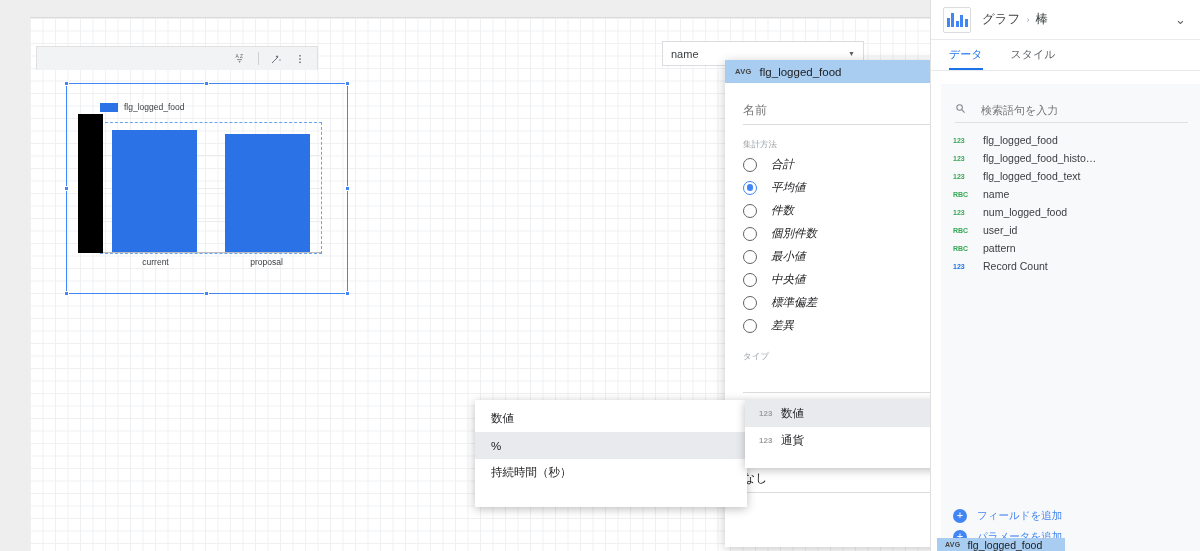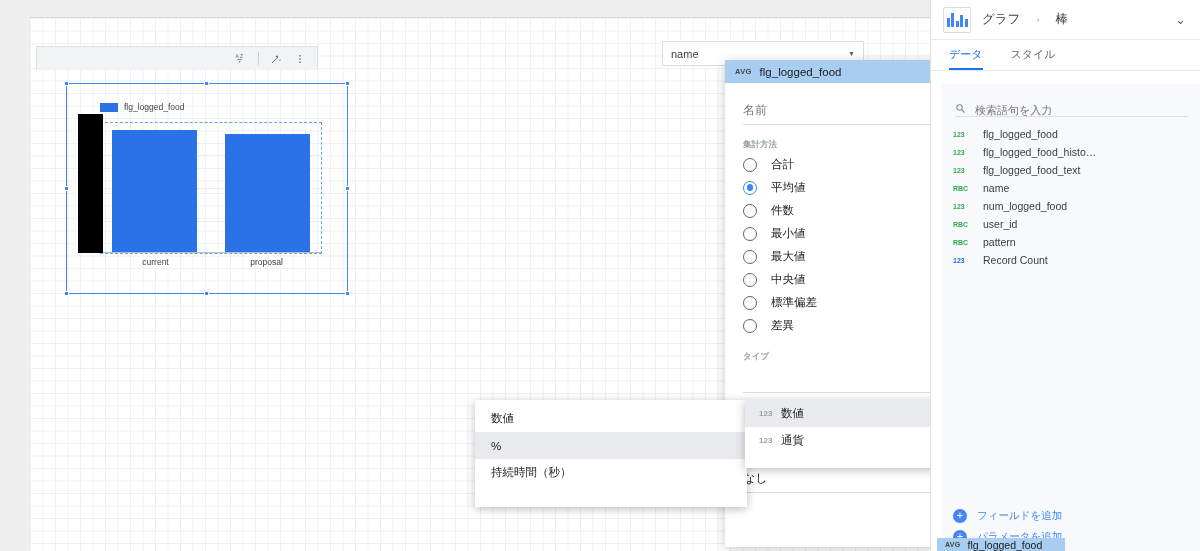--- a/index.html
+++ b/index.html
@@ -115,33 +115,33 @@
     padding: 0 10px;
   }
   .fd-badge { font-size: 7.5px; font-weight: bold; color: #444; letter-spacing: .3px; }
   .fd-title { font-size: 11.5px; color: #202124; }
   .fd-body { padding: 14px 18px 0 18px; }
   .fd-name-input {
     width: 100%; border: none; border-bottom: 1px solid #dadce0;
     font-size: 12px; color: #9aa0a6; padding: 6px 0 7px 0;
     font-family: inherit; outline: none; background: transparent;
   }
-  .fd-section-label { font-size: 8.5px; color: #9aa0a6; margin-top: 14px; margin-bottom: 2px; font-weight: bold; }
+  .fd-section-label { font-size: 8.5px; color: #9aa0a6; margin-top: 14px; margin-bottom: 2px; }
   .radio-row { display: flex; align-items: center; gap: 14px; height: 23px; cursor: pointer; }
   .radio {
     width: 14px; height: 14px; border-radius: 50%;
     border: 1.6px solid #5f6368; flex: 0 0 auto;
     position: relative; background: #fff;
   }
   .radio.on { border-color: #4285f4; }
   .radio.on::after {
     content: ""; position: absolute; left: 2.6px; top: 2.6px;
     width: 6.6px; height: 6.6px; border-radius: 50%; background: #4285f4;
   }
-  .radio-label { font-size: 11.5px; color: #202124; }
+  .radio-label { font-size: 11.5px; color: #202124; font-style: italic; }
 
   .fd-select {
     width: 100%; height: 28px; border-bottom: 1px solid #dadce0;
     display: flex; align-items: center; font-size: 12px; color: #202124;
     cursor: pointer;
     text-align: right;
   }
   .fd-select .tri { margin-left: auto; }
   .tri {
     width: 0; height: 0; border-left: 4.5px solid transparent;
@@ -180,36 +180,36 @@
   .rp-header {
     height: 40px; display: flex; align-items: center; gap: 11px;
     padding: 0 14px 0 12px; border-bottom: 1px solid #e8eaed;
   }
   .chart-icon-box {
     width: 28px; height: 26px; border: 1px solid #dadce0; border-radius: 2px;
     display: flex; align-items: flex-end; justify-content: center;
     gap: 1.5px; padding-bottom: 5px;
   }
   .ci-bar { width: 3px; background: #4285f4; }
-  .rp-breadcrumb { font-size: 12.5px; color: #3c4043; display: flex; align-items: center; gap: 16px; }
+  .rp-breadcrumb { font-size: 12.5px; color: #3c4043; display: flex; align-items: center; gap: 6px; }
   .bc-sep { color: #9aa0a6; font-size: 9px; }
   .rp-chev { margin-left: auto; color: #5f6368; font-size: 13px; cursor: pointer; }
 
   .rp-tabs { height: 31px; display: flex; gap: 28px; padding: 0 18px; border-bottom: 1px solid #e8eaed; }
   .rp-tab { font-size: 11px; color: #5f6368; line-height: 29px; cursor: pointer; }
   .rp-tab.active { color: #1a73e8; box-shadow: inset 0 -2px 0 #1a73e8; }
 
   .rp-avail {
     position: absolute; left: 10px; top: 84px; right: 0; bottom: 46px;
     background: #f8f9fa; padding: 10px 0 0 12px;
   }
   .avail-title { font-size: 9.5px; color: #3c4043; font-weight: bold; }
   .avail-search {
-    display: flex; align-items: flex-end; gap: 9px;
-    margin: 9px 12px 0 2px; 
+    display: flex; align-items: flex-end; gap: 15px;
+    margin: 9px 12px 0 2px; padding-bottom: 6px;
     border-bottom: 1px solid #e0e0e0;
   }
   .search-glyph { color: #80868b; font-size: 11px; }
   .avail-search input {
     border: none; background: transparent; outline: none;
     font-size: 11px; color: #80868b; font-family: inherit; width: 150px;
   }
   .field-row { display: flex; align-items: center; gap: 10px; height: 18px; margin-top: 0px; cursor: pointer; }
   .field-type { font-size: 7px; font-weight: bold; width: 20px; flex: 0 0 auto; }
   .t-num { color: #34a853; }
@@ -323,25 +323,25 @@
       <div class="radio-row">
         <span class="radio on"></span>
         <span class="radio-label">平均値</span>
       </div>
       <div class="radio-row">
         <span class="radio"></span>
         <span class="radio-label">件数</span>
       </div>
       <div class="radio-row">
         <span class="radio"></span>
+        <span class="radio-label">個別件数</span>
+      </div>
+      <div class="radio-row">
+        <span class="radio"></span>
         <span class="radio-label">最小値</span>
-      </div>
-      <div class="radio-row">
-        <span class="radio"></span>
-        <span class="radio-label">最大値</span>
       </div>
       <div class="radio-row">
         <span class="radio"></span>
         <span class="radio-label">中央値</span>
       </div>
       <div class="radio-row">
         <span class="radio"></span>
         <span class="radio-label">標準偏差</span>
       </div>
       <div class="radio-row">

